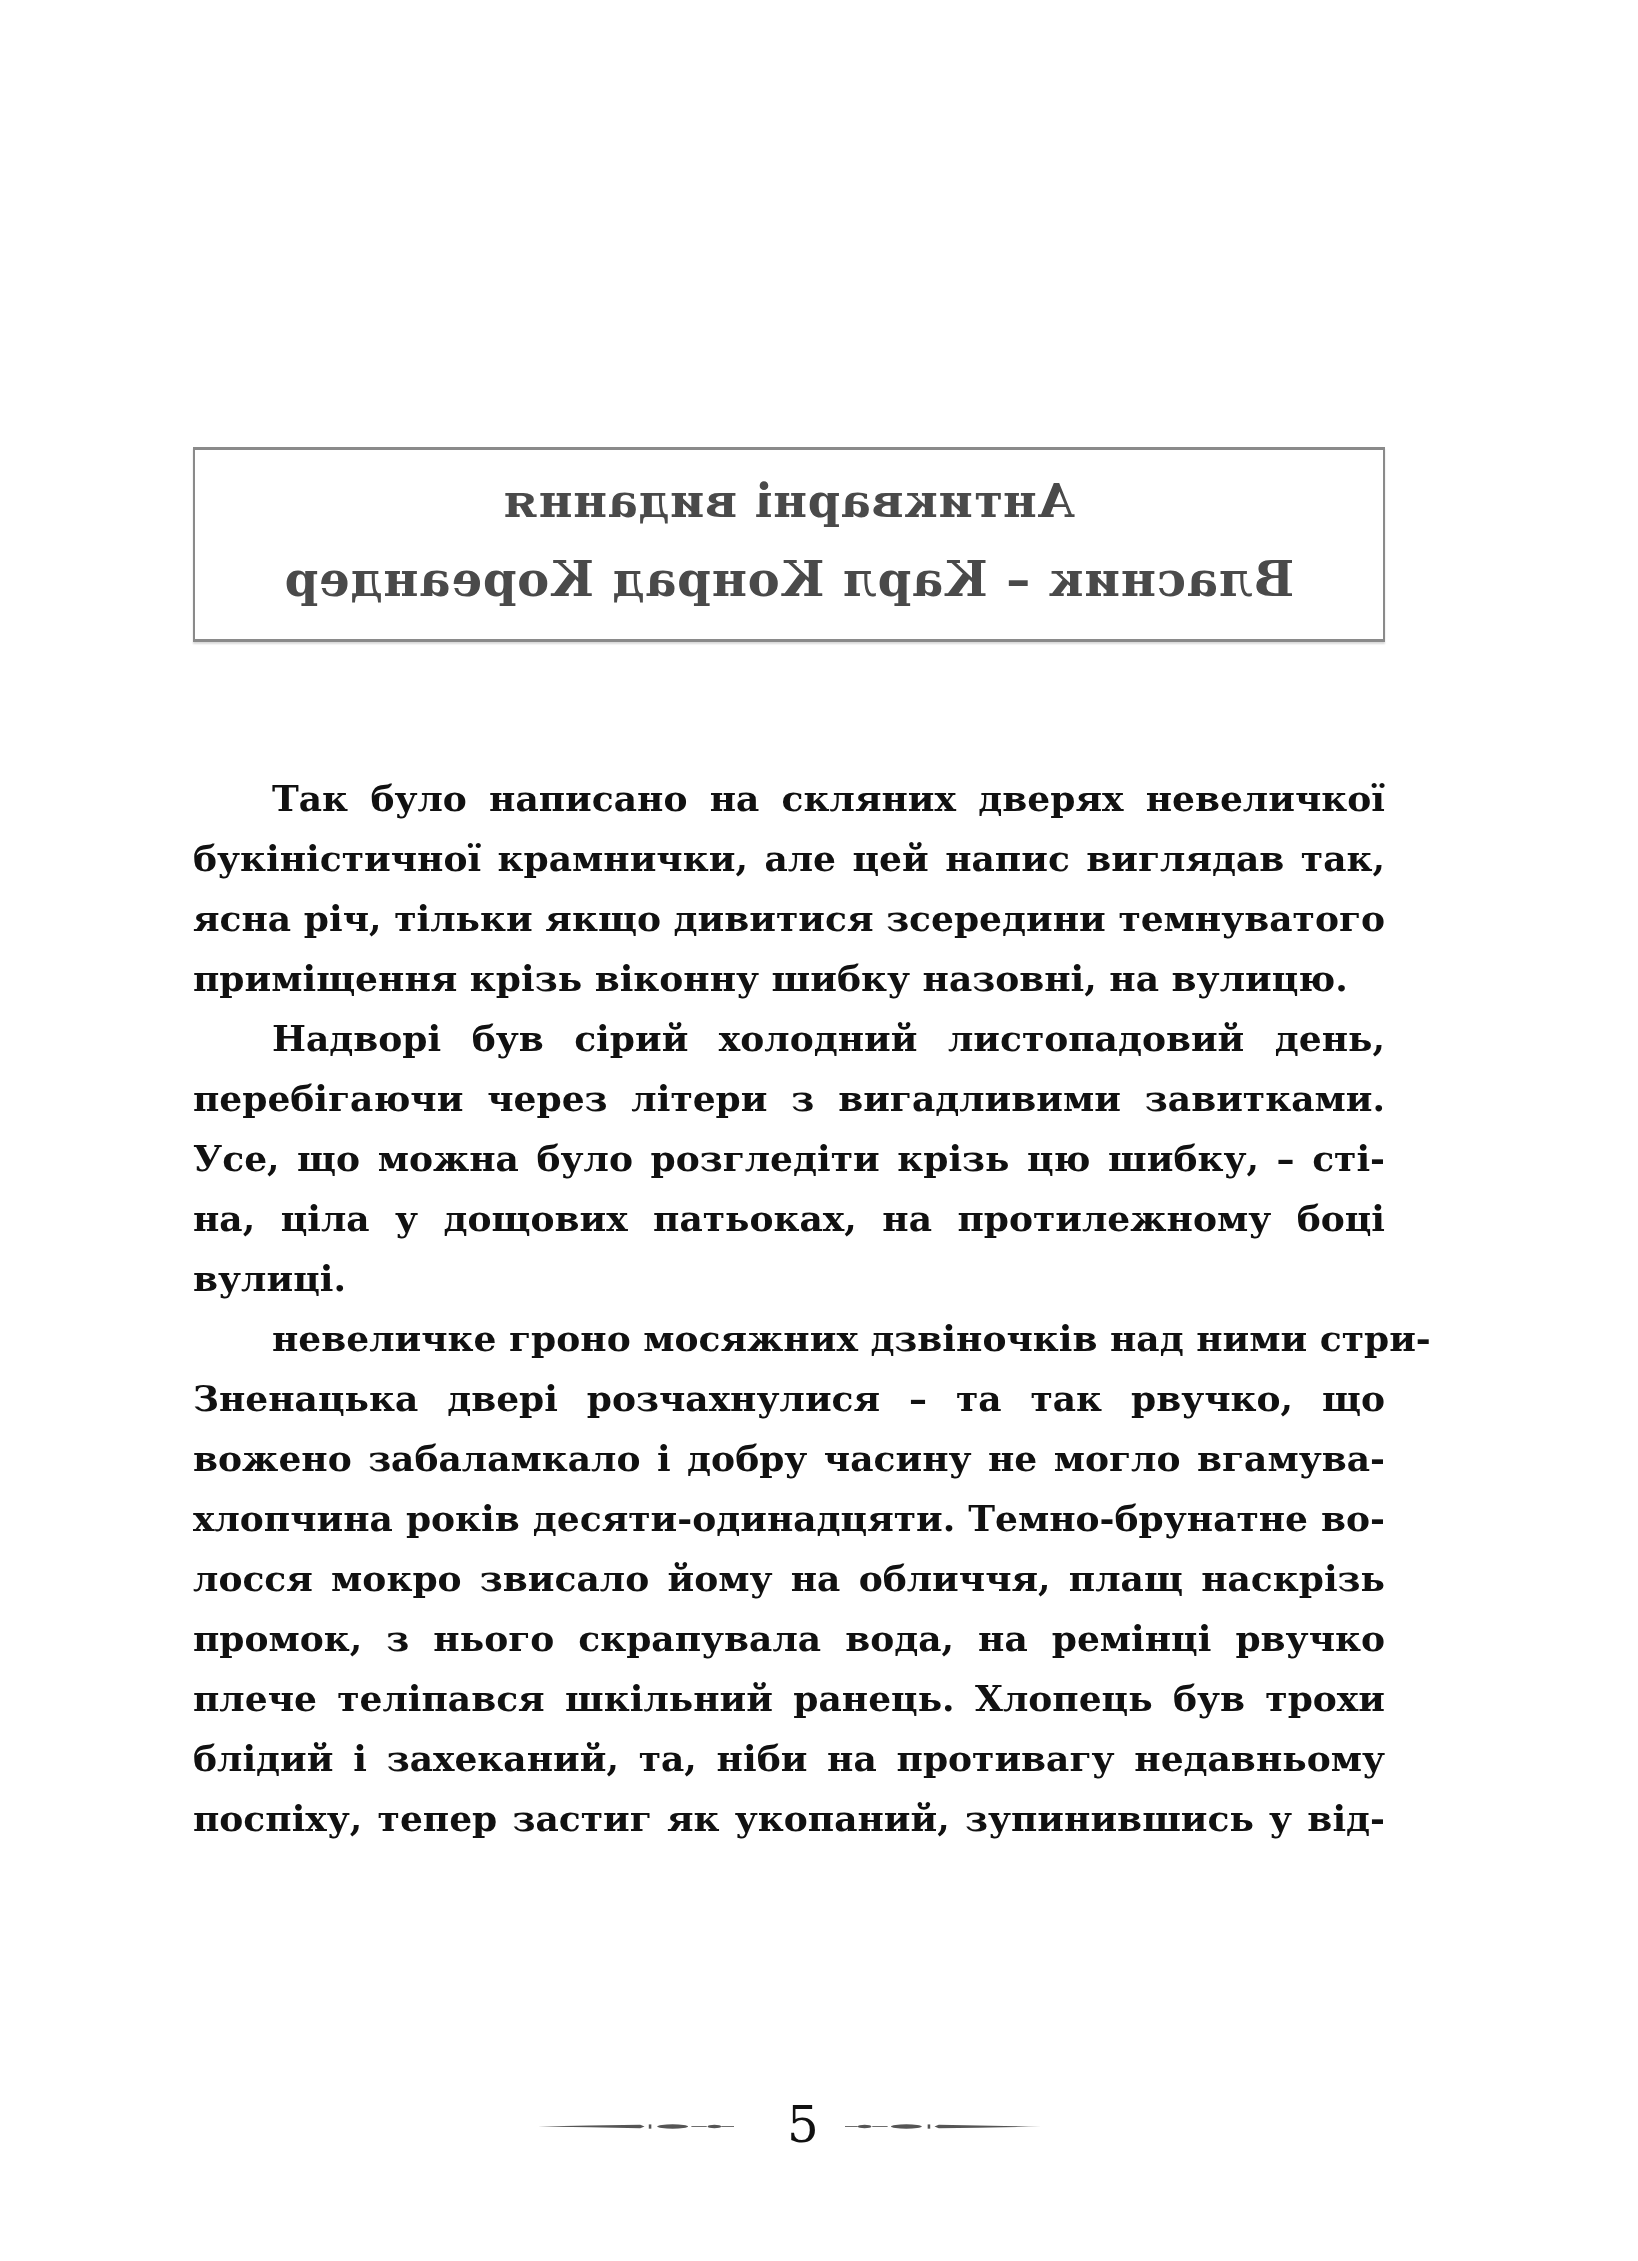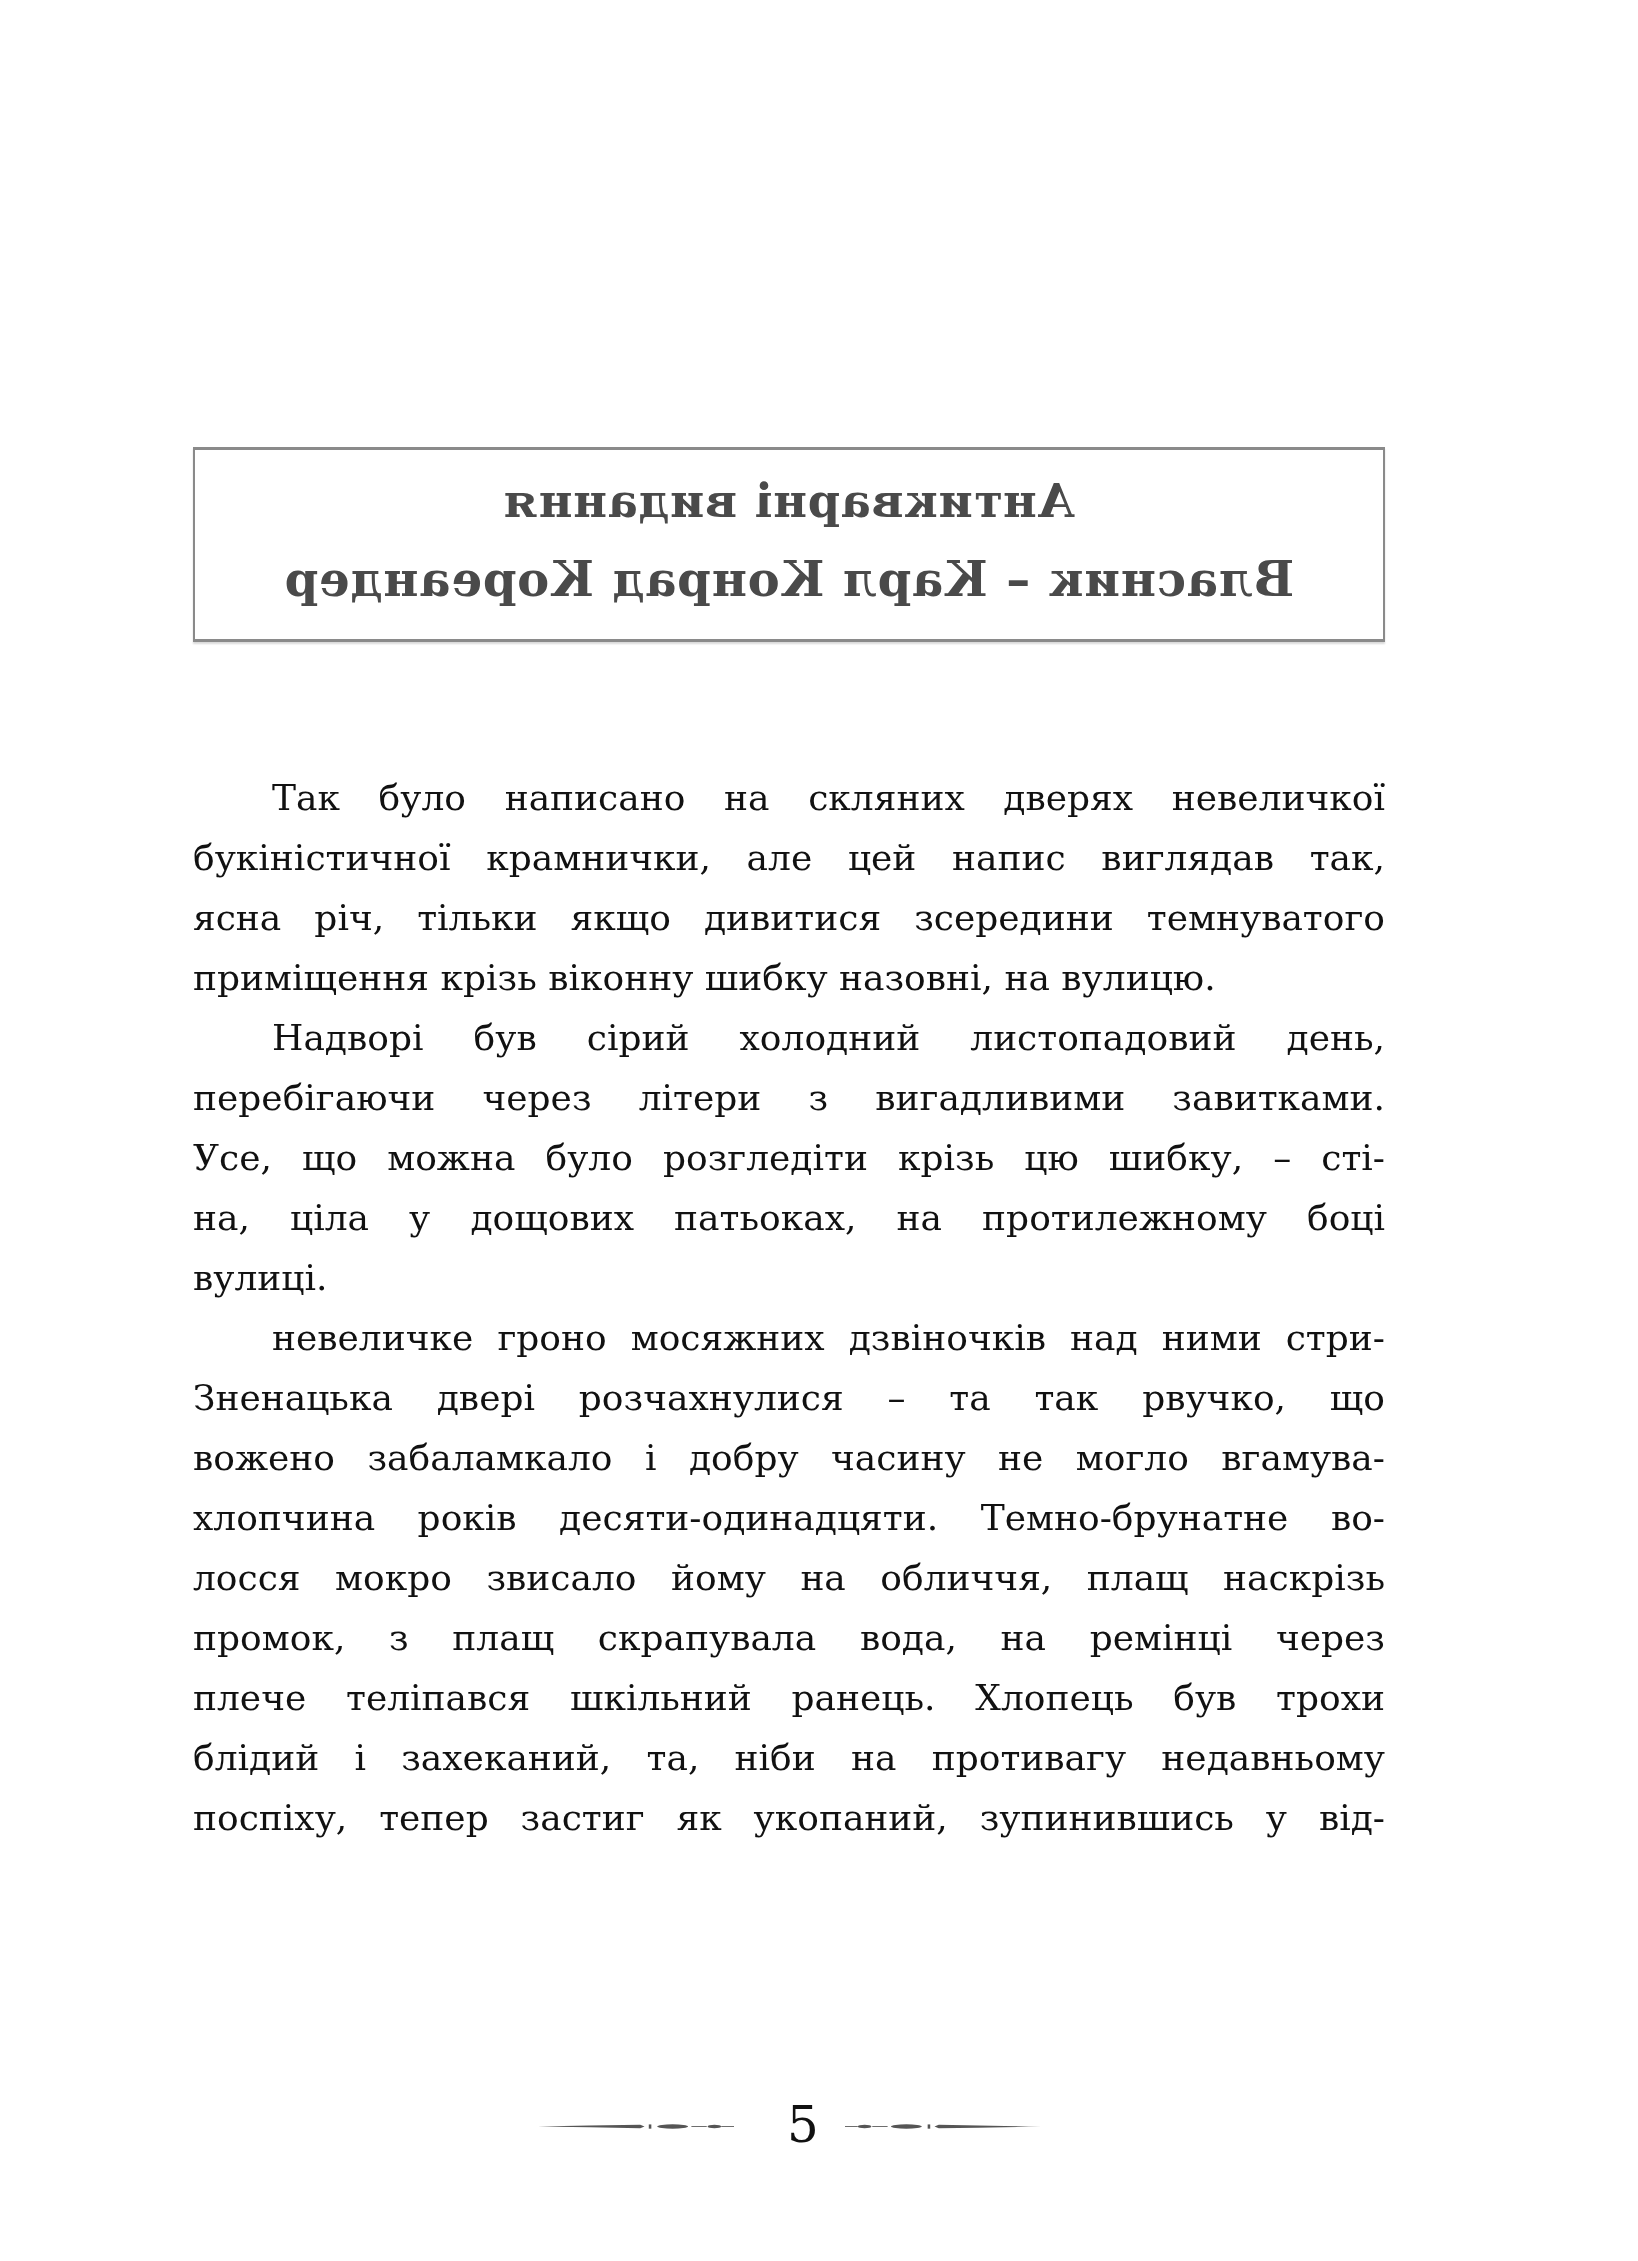--- a/index.html
+++ b/index.html
@@ -6,21 +6,21 @@
   body { width:1639px; height:2261px; position:relative; overflow:hidden;
          font-family:"DejaVu Serif", serif; color:#111; }
   .sign-box { position:absolute; left:193px; top:447px; width:1192px; height:195px;
               border:2.6px solid #8a8a8a; border-top-width:3.4px; border-bottom-width:3.4px; box-sizing:border-box;
               box-shadow: 0 1.7px 1.7px rgba(0,0,0,0.15); }
   .sign-line { position:absolute; left:0; right:0; text-align:center; font-weight:bold;
                color:#4a4a4a; transform:scaleX(-1); letter-spacing:0.9px; white-space:nowrap; }
   .sign-line.l1 { top:24px; font-size:46px; }
   .sign-line.l2 { top:101px; font-size:48px; }
   .body-text { position:absolute; left:193px; top:768px; width:1192px;
-               font-size:36px; line-height:60px; font-weight:normal; text-align:justify; }
+               font-size:36px; line-height:60px; font-weight:bold; text-align:justify; }
   .para { margin:0; text-indent:79px; }
   .line { display:block; text-align:justify; text-align-last:justify; white-space:nowrap; }
   .line.last { text-align-last:left; }
   .para .line:first-child { padding-left:79px; }
   .para { text-indent:0; }
   .footer { position:absolute; top:2096px; left:0; width:1639px; height:60px; }
   .orn { position:absolute; top:28px; height:5.1px; }
   .orn.left { left:538px; width:196px; }
   .orn.right { left:845px; width:196px; }
   .page-num { position:absolute; left:773px; top:0; width:60px; text-align:center;
@@ -47,21 +47,21 @@
     <span class="line">Усе, що можна було розгледіти крізь цю шибку, – сті-</span>
     <span class="line">на, ціла у дощових патьоках, на протилежному боці</span>
     <span class="line last">вулиці.</span>
   </div>
   <div class="para">
     <span class="line">невеличке гроно мосяжних дзвіночків над ними стри-</span>
     <span class="line">Зненацька двері розчахнулися – та так рвучко, що</span>
     <span class="line">вожено забаламкало і добру часину не могло вгамува-</span>
     <span class="line">хлопчина років десяти-одинадцяти. Темно-брунатне во-</span>
     <span class="line">лосся мокро звисало йому на обличчя, плащ наскрізь</span>
-    <span class="line">промок, з плащ скрапувала вода, на ремінці через</span>
+    <span class="line">промок, з нього скрапувала вода, на ремінці рвучко</span>
     <span class="line">плече теліпався шкільний ранець. Хлопець був трохи</span>
     <span class="line">блідий і захеканий, та, ніби на противагу недавньому</span>
     <span class="line">поспіху, тепер застиг як укопаний, зупинившись у від-</span>
   </div>
 </div>
 
 <div class="footer">
   <svg class="orn left" viewBox="0 0 230 6" preserveAspectRatio="none">
     <path d="M0 3 Q60 2 120 1 L125 3 L120 5 Q60 4 0 3Z" fill="#555"></path>
     <rect x="130" y="0.5" width="3" height="5" fill="#555"></rect>

